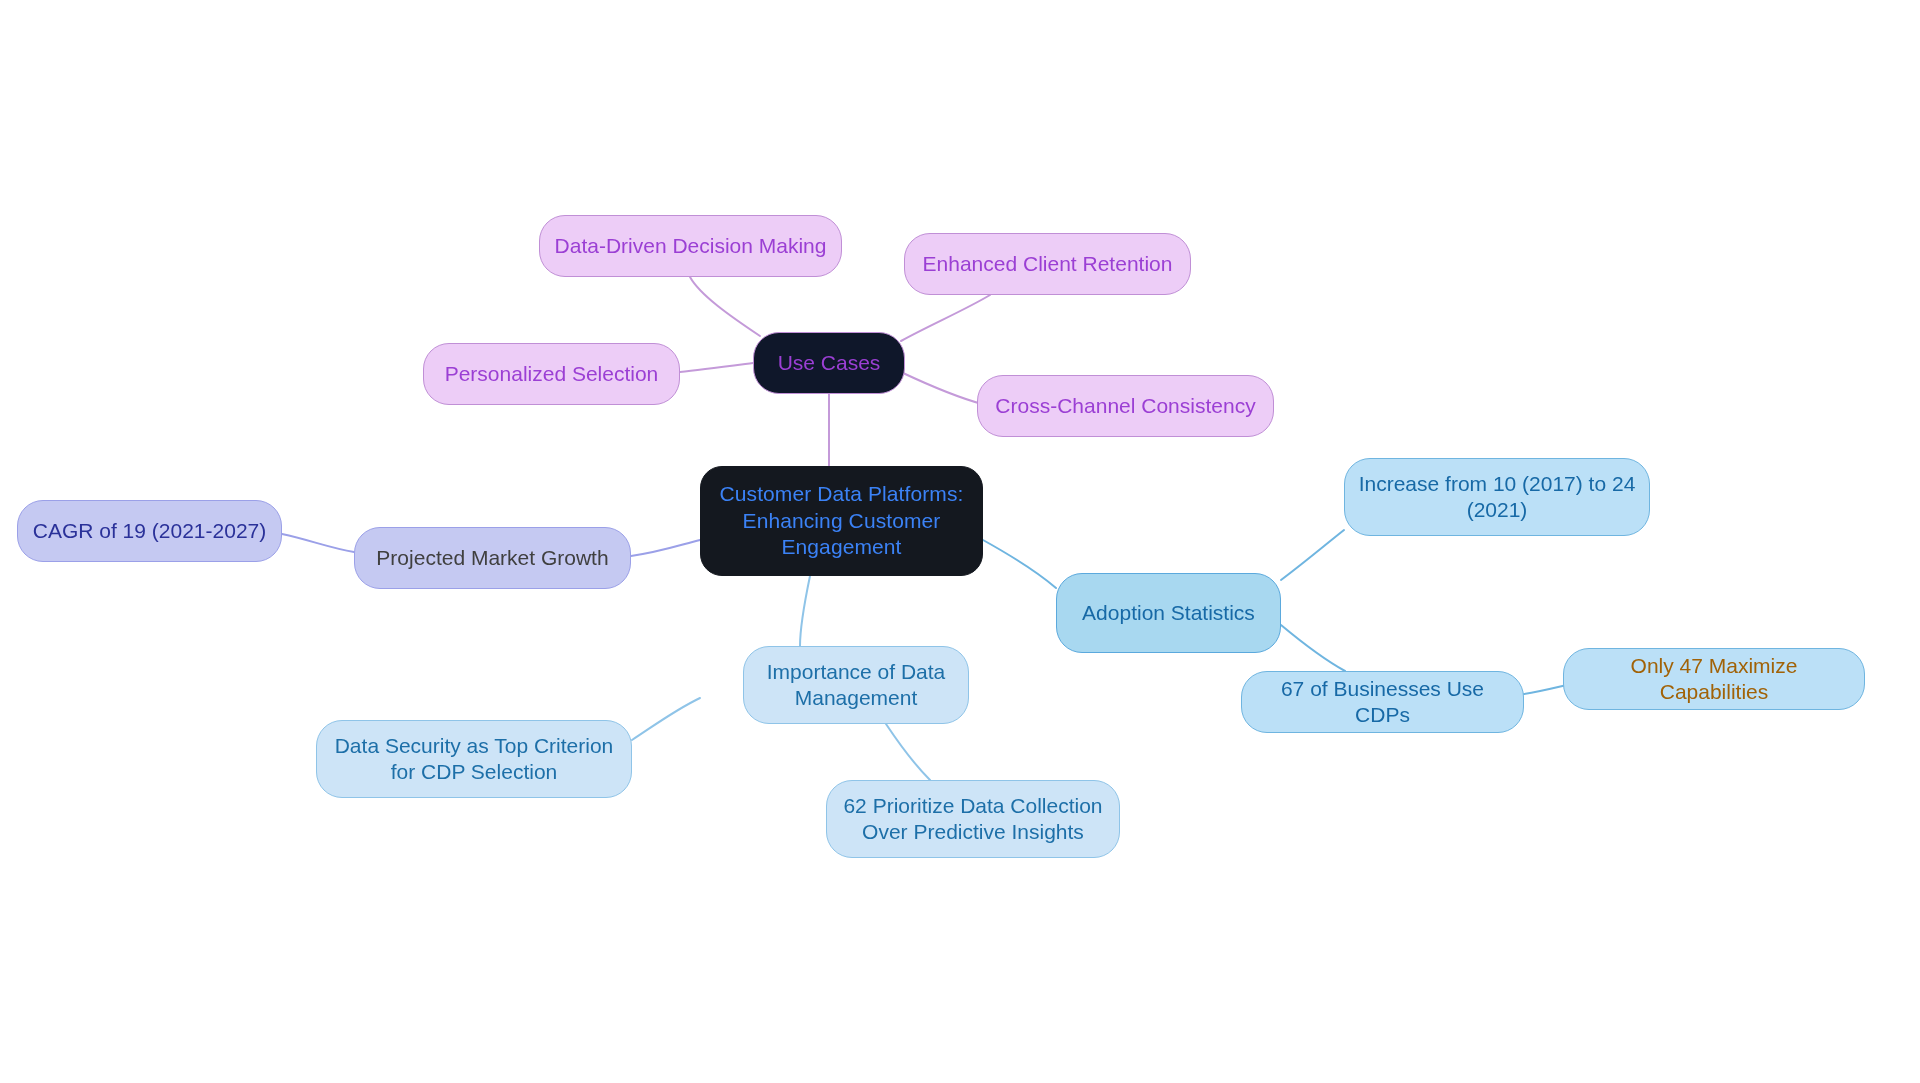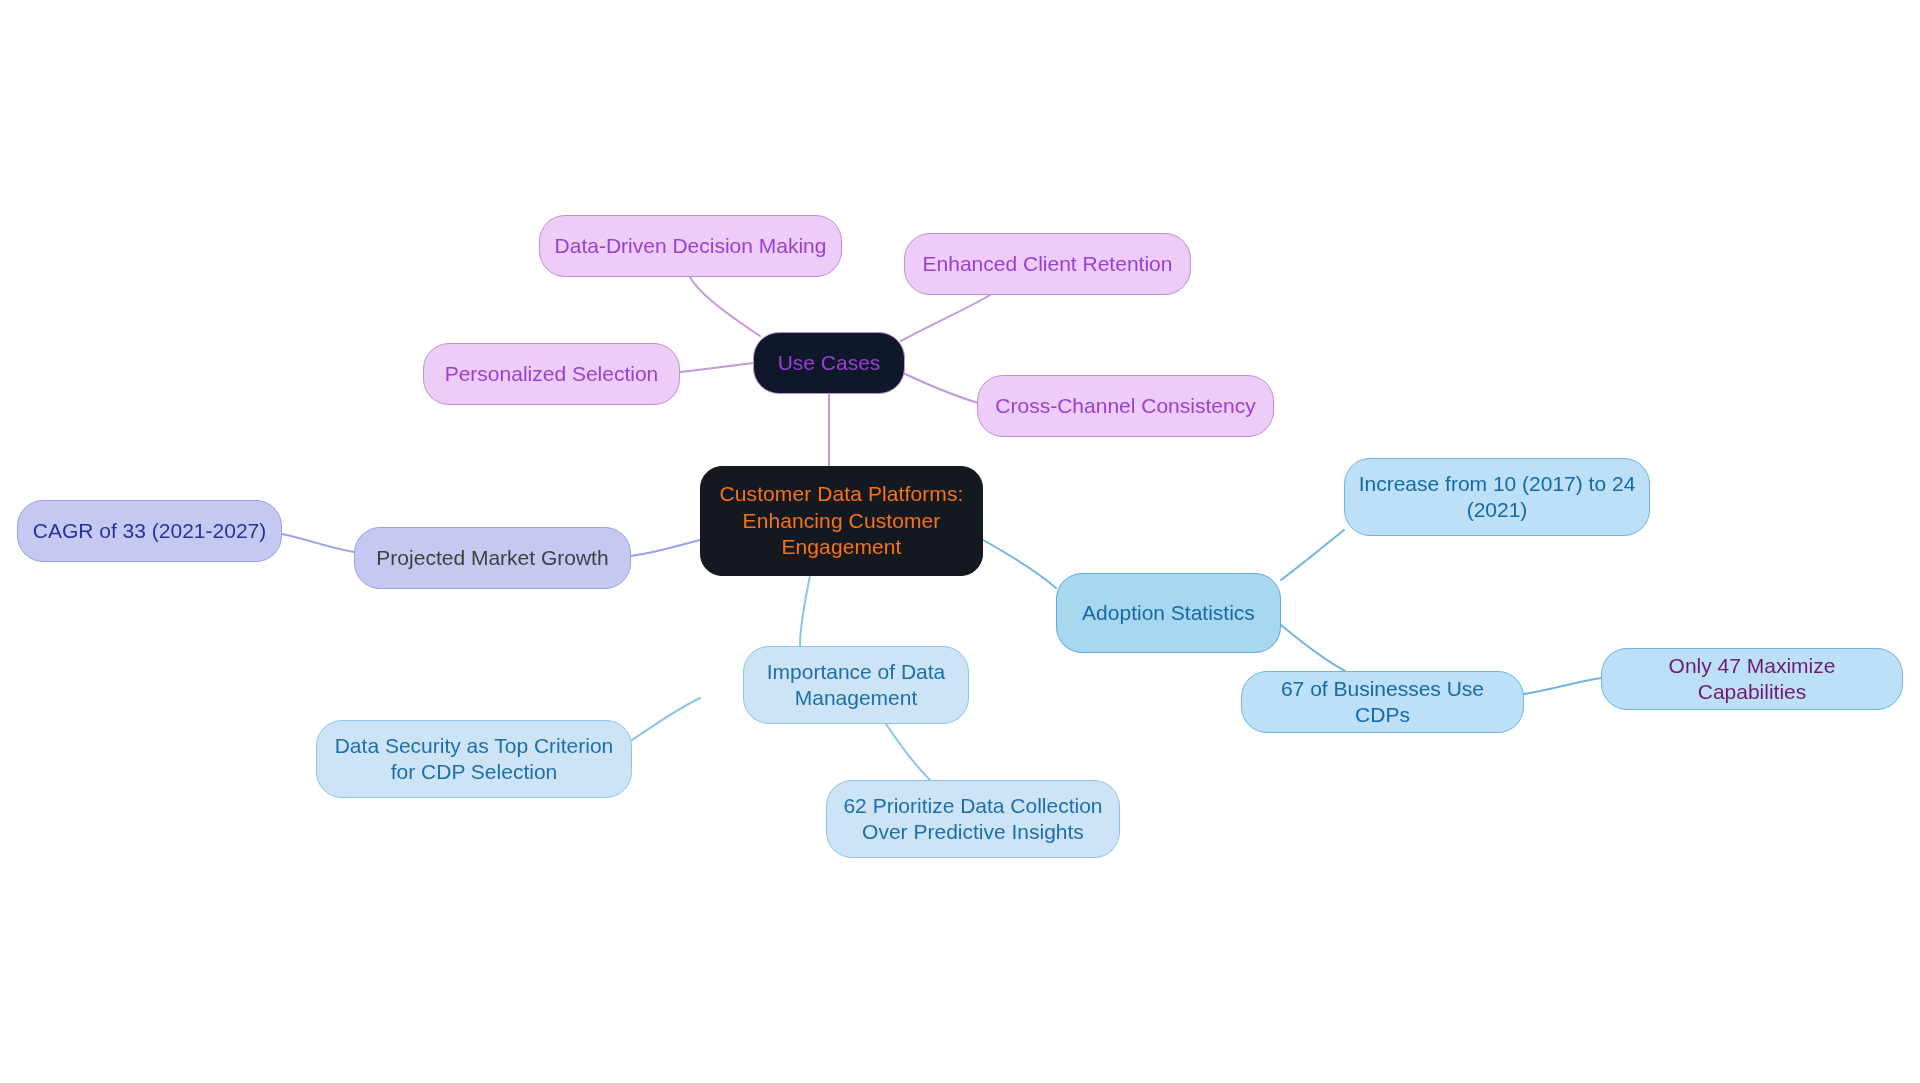--- a/index.html
+++ b/index.html
@@ -66,35 +66,35 @@
       <path d="M 354 552 C 330 548, 310 540, 282 534" fill="none" stroke="#9ba0e8" stroke-width="2" stroke-linecap="round"></path>
       <path d="M 983 540 C 1010 555, 1035 570, 1056 588" fill="none" stroke="#6fb5e0" stroke-width="2" stroke-linecap="round"></path>
       <path d="M 1281 580 C 1305 562, 1325 545, 1344 530" fill="none" stroke="#6fb5e0" stroke-width="2" stroke-linecap="round"></path>
       <path d="M 1281 625 C 1305 645, 1325 660, 1345 671" fill="none" stroke="#6fb5e0" stroke-width="2" stroke-linecap="round"></path>
       <path d="M 1524 694 C 1550 690, 1575 682, 1601 678" fill="none" stroke="#6fb5e0" stroke-width="2" stroke-linecap="round"></path>
       <path d="M 810 576 C 805 600, 800 625, 800 646" fill="none" stroke="#8fc4e8" stroke-width="2" stroke-linecap="round"></path>
       <path d="M 700 698 C 675 710, 655 725, 632 740" fill="none" stroke="#8fc4e8" stroke-width="2" stroke-linecap="round"></path>
       <path d="M 886 724 C 900 745, 915 765, 930 780" fill="none" stroke="#8fc4e8" stroke-width="2" stroke-linecap="round"></path>
     </svg>
   <div id="nodes">
-      <div class="node node-root" style="left: 700px; top: 466px; width: 283px; height: 110px; background: rgb(20, 24, 31); border-color: rgb(20, 24, 31); color: #f97316;"><span>Customer Data Platforms:
+      <div class="node node-root" style="left: 700px; top: 466px; width: 283px; height: 110px; background: rgb(20, 24, 31); border-color: rgb(20, 24, 31); color: #3b82f6;"><span>Customer Data Platforms:
 Enhancing Customer
 Engagement</span></div>
       <div class="node node-branch" style="left: 753px; top: 332px; width: 152px; height: 62px; background: #0f172a; border-color: rgb(192, 143, 214); color: rgb(155, 63, 212);"><span>Use Cases</span></div>
       <div class="node node-leaf" style="left: 539px; top: 215px; width: 303px; height: 62px; background: rgb(237, 205, 247); border-color: rgb(192, 143, 214); color: rgb(155, 63, 212);"><span>Data-Driven Decision Making</span></div>
       <div class="node node-leaf" style="left: 904px; top: 233px; width: 287px; height: 62px; background: rgb(237, 205, 247); border-color: rgb(192, 143, 214); color: rgb(155, 63, 212);"><span>Enhanced Client Retention</span></div>
       <div class="node node-leaf" style="left: 423px; top: 343px; width: 257px; height: 62px; background: rgb(237, 205, 247); border-color: rgb(192, 143, 214); color: rgb(155, 63, 212);"><span>Personalized Selection</span></div>
       <div class="node node-leaf" style="left: 977px; top: 375px; width: 297px; height: 62px; background: rgb(237, 205, 247); border-color: rgb(192, 143, 214); color: rgb(155, 63, 212);"><span>Cross-Channel Consistency</span></div>
       <div class="node node-branch" style="left: 354px; top: 527px; width: 277px; height: 62px; background: rgb(197, 201, 242); border-color: rgb(155, 160, 232); color: #404040;"><span>Projected Market Growth</span></div>
-      <div class="node node-leaf" style="left: 17px; top: 500px; width: 265px; height: 62px; background: rgb(197, 201, 242); border-color: rgb(155, 160, 232); color: rgb(42, 49, 153);"><span>CAGR of 33 (2021-2027)</span></div>
+      <div class="node node-leaf" style="left: 17px; top: 500px; width: 265px; height: 62px; background: rgb(197, 201, 242); border-color: rgb(155, 160, 232); color: rgb(42, 49, 153);"><span>CAGR of 19 (2021-2027)</span></div>
       <div class="node node-branch" style="left: 1056px; top: 573px; width: 225px; height: 80px; background: rgb(168, 216, 240); border-color: rgb(91, 169, 221); color: rgb(23, 105, 166);"><span>Adoption Statistics</span></div>
       <div class="node node-leaf" style="left: 1344px; top: 458px; width: 306px; height: 78px; background: rgb(187, 224, 247); border-color: rgb(111, 181, 224); color: rgb(23, 105, 166);"><span>Increase from 10 (2017) to 24
 (2021)</span></div>
       <div class="node node-leaf" style="left: 1241px; top: 671px; width: 283px; height: 62px; background: rgb(187, 224, 247); border-color: rgb(111, 181, 224); color: rgb(23, 105, 166);"><span>67 of Businesses Use CDPs</span></div>
-      <div class="node node-leaf" style="left: 1601px; top: 648px; width: 302px; height: 62px; background: rgb(187, 224, 247); border-color: rgb(111, 181, 224); color: #701a75;"><span>Only 47 Maximize Capabilities</span></div>
+      <div class="node node-leaf" style="left: 1563px; top: 648px; width: 302px; height: 62px; background: rgb(187, 224, 247); border-color: rgb(111, 181, 224); color: #a16207;"><span>Only 47 Maximize Capabilities</span></div>
       <div class="node node-branch" style="left: 700px; top: 646px; width: 226px; height: 78px; background: rgb(205, 228, 247); border-color: rgb(143, 196, 232); color: rgb(29, 111, 168); margin-left: 43px;"><span>Importance of Data
 Management</span></div>
       <div class="node node-leaf" style="left: 316px; top: 720px; width: 316px; height: 78px; background: rgb(205, 228, 247); border-color: rgb(143, 196, 232); color: rgb(29, 111, 168);"><span>Data Security as Top Criterion
 for CDP Selection</span></div>
       <div class="node node-leaf" style="left: 826px; top: 780px; width: 294px; height: 78px; background: rgb(205, 228, 247); border-color: rgb(143, 196, 232); color: rgb(29, 111, 168);"><span>62 Prioritize Data Collection
 Over Predictive Insights</span></div>
     </div>
 </div>
 
 </body></html>

